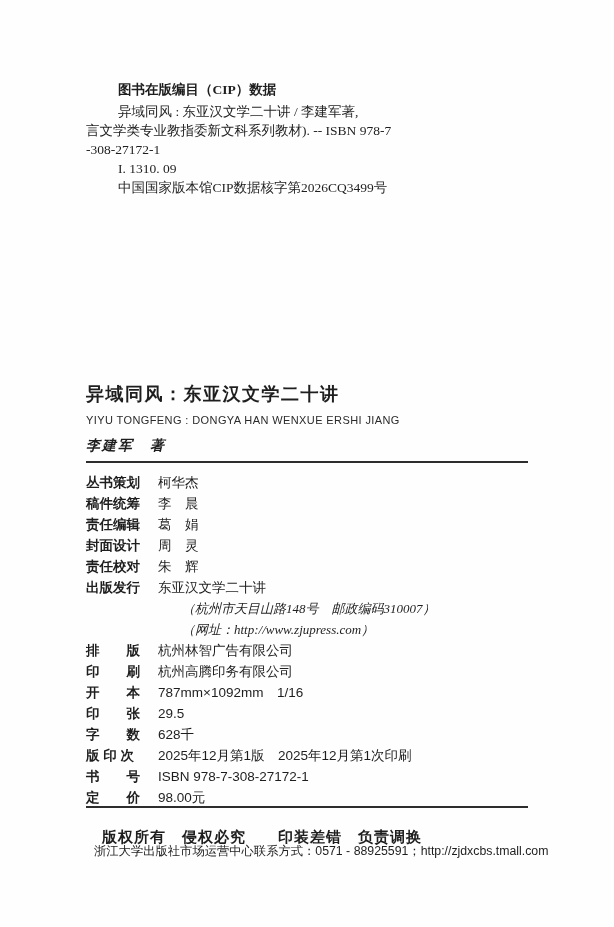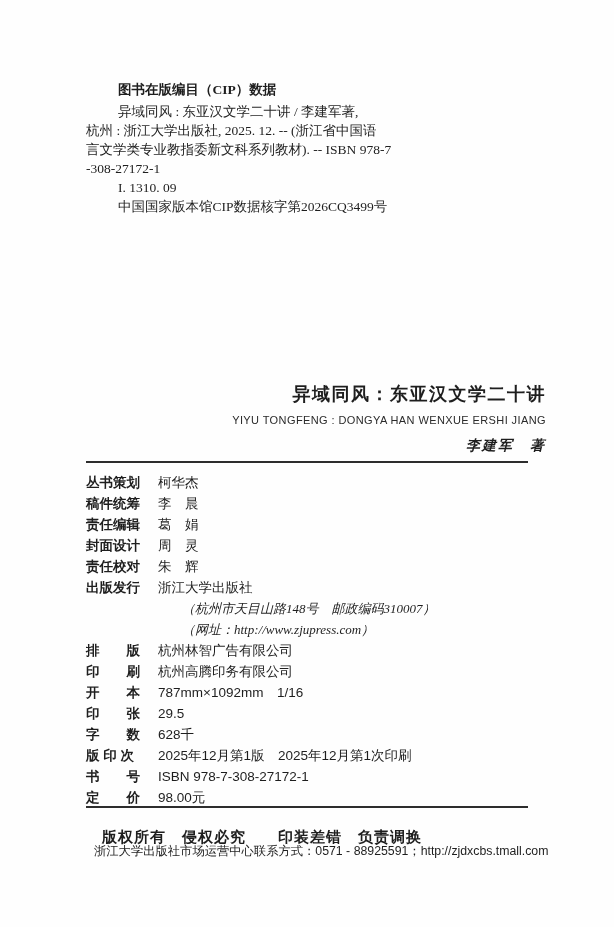--- a/index.html
+++ b/index.html
@@ -21,21 +21,21 @@
     width: 456px;
     font-family: "Liberation Serif", serif;
     font-size: 13.5px;
     line-height: 19px;
   }
   .cip p { margin: 0; }
   .cip-header { font-weight: bold; text-indent: 32px; margin-bottom: 3px !important; }
   .cip .indent { text-indent: 32px; }
 
   
-  .titleblock { position: absolute; left: 86px; top: 382px; width: 460px; text-align: right; }
+  .titleblock { position: absolute; left: 86px; top: 382px; width: 460px; }
   .book-title {
     font-size: 18px;
     font-weight: bold;
     letter-spacing: 1.5px;
     margin: 0;
   }
   .pinyin {
     font-size: 11px;
     letter-spacing: 0.4px;
     margin: 8px 0 0 0;
@@ -107,21 +107,20 @@
   }
 </style>
 </head>
 <body>
 
 <div class="page">
 
   <section class="cip">
     <p class="cip-header">图书在版编目（CIP）数据</p>
     <p class="indent">异域同风 : 东亚汉文学二十讲 / 李建军著,</p>
-    <p>杭州 : 浙江大学出版社, 2025. 12. -- (浙江省中国语</p>
     <p>言文学类专业教指委新文科系列教材). -- ISBN 978-7</p>
     <p>-308-27172-1</p>
     <p class="indent">I. 1310. 09</p>
     <p class="indent">中国国家版本馆CIP数据核字第2026CQ3499号</p>
   </section>
 
   <section class="titleblock">
     <h1 class="book-title">异域同风：东亚汉文学二十讲</h1>
     <p class="pinyin">YIYU TONGFENG : DONGYA HAN WENXUE ERSHI JIANG</p>
     <p class="author">李建军　著</p>
@@ -145,21 +144,21 @@
     <div class="row">
       <span class="label">封面设计</span>
       <span class="value">周　灵</span>
     </div>
     <div class="row">
       <span class="label">责任校对</span>
       <span class="value">朱　辉</span>
     </div>
     <div class="row">
       <span class="label">出版发行</span>
-      <span class="value">浙江大学出版社</span>
+      <span class="value">东亚汉文学二十讲</span>
     </div>
     <div class="row">
       <span class="label"></span>
       <span class="value kai">（杭州市天目山路148号　邮政编码310007）</span>
     </div>
     <div class="row">
       <span class="label"></span>
       <span class="value kai">（网址：http://www.zjupress.com）</span>
     </div>
     <div class="row">

